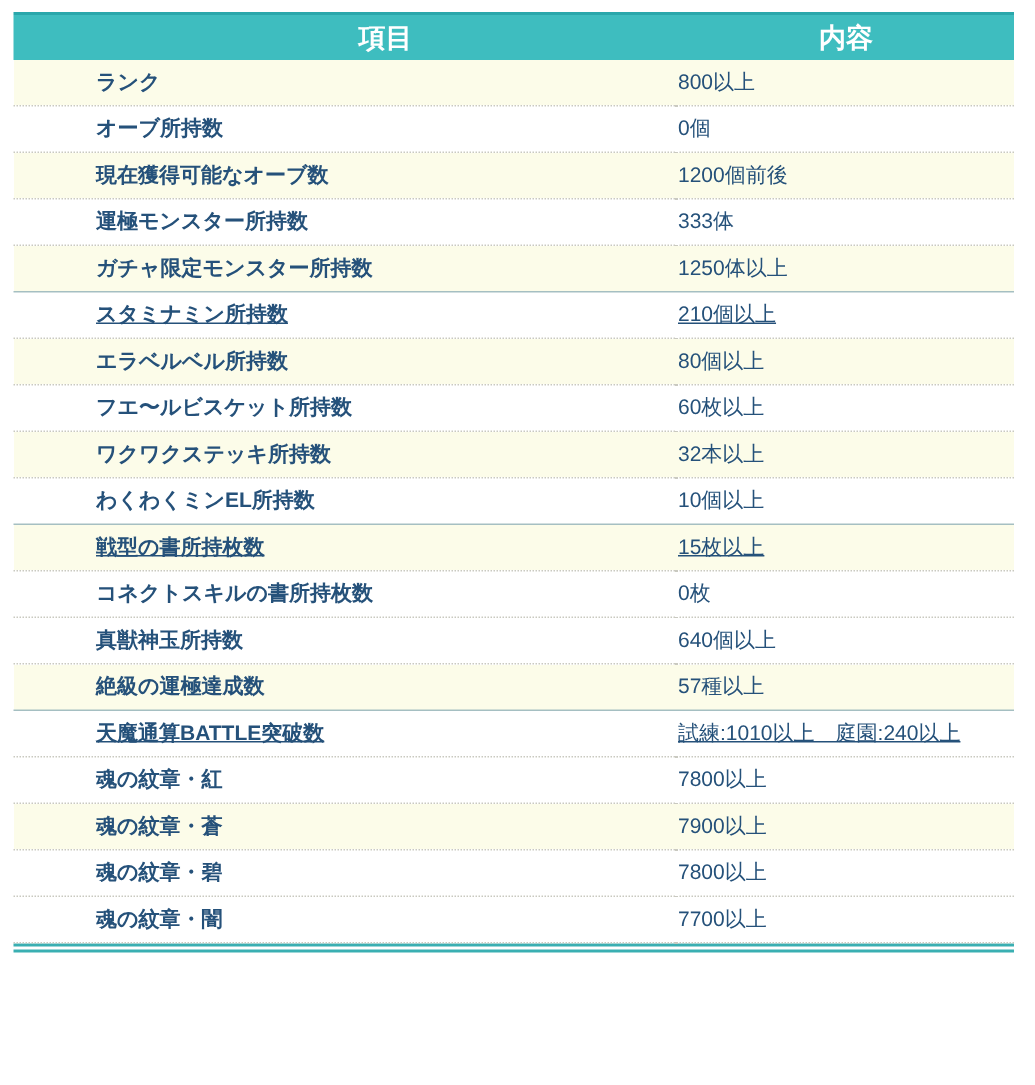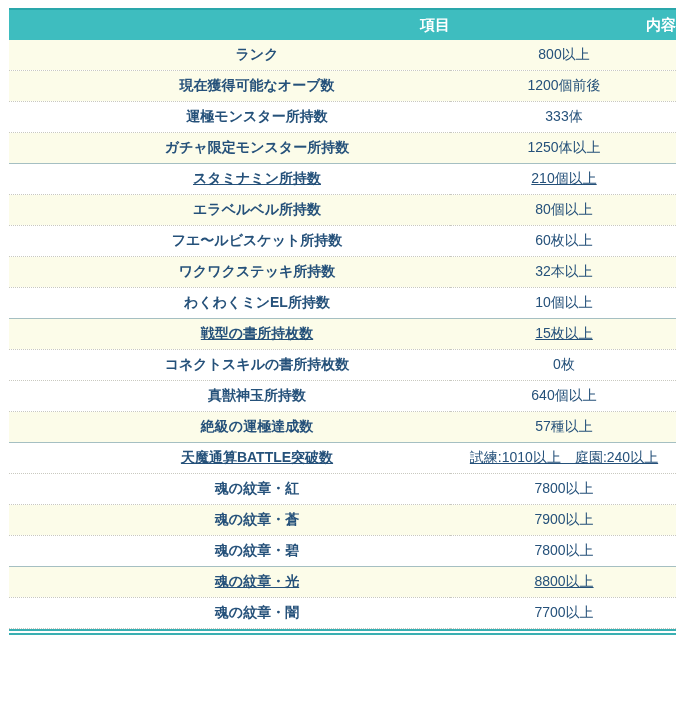--- a/index.html
+++ b/index.html
@@ -33,38 +33,37 @@
   }
   table{
     width:100%;
     border-collapse:collapse;
     table-layout:fixed;
   }
   thead th{
     background:var(--header-bg);
     color:var(--header-text);
     height:30px;
-    font-size:15px;
+    font-size:18px;
     font-weight:bold;
-    text-align:right;
+    text-align:center;
     vertical-align:middle;
     padding:0;
   }
   th.col-item{ width:386px; padding-left:55px; }
   th.col-content{ padding-left:2px; }
   tbody td{
     height:30px;
     font-size:14px;
     color:var(--text);
     vertical-align:middle;
     padding:0;
     border-bottom:1px dotted var(--dotted);
     white-space:nowrap;
     overflow:hidden;
-    text-align:center;
   }
   tbody td.label{
     font-weight:bold;
     padding-left:55px;
   }
   tbody td.value{
     padding-left:2px;
   }
   tbody tr.odd{ background:var(--row-cream); }
   tbody tr.even{ background:var(--row-white); }
@@ -82,20 +81,24 @@
       <thead>
         <tr>
           <th class="col-item">項目</th>
           <th class="col-content">内容</th>
         </tr>
       </thead>
       <tbody>
           <tr class="odd">
             <td class="label">ランク</td>
             <td class="value">800以上</td>
+          </tr>
+          <tr class="even">
+            <td class="label">オーブ所持数</td>
+            <td class="value">0個</td>
           </tr>
           <tr class="odd">
             <td class="label">現在獲得可能なオーブ数</td>
             <td class="value">1200個前後</td>
           </tr>
           <tr class="even">
             <td class="label">運極モンスター所持数</td>
             <td class="value">333体</td>
           </tr>
           <tr class="odd">
@@ -147,24 +150,20 @@
             <td class="value">7800以上</td>
           </tr>
           <tr class="odd">
             <td class="label">魂の紋章・蒼</td>
             <td class="value">7900以上</td>
           </tr>
           <tr class="even">
             <td class="label">魂の紋章・碧</td>
             <td class="value">7800以上</td>
           </tr>
-          <tr class="odd section-start">
-            <td class="label">魂の紋章・光</td>
-            <td class="value">8800以上</td>
-          </tr>
           <tr class="even">
             <td class="label">魂の紋章・闇</td>
             <td class="value">7700以上</td>
           </tr>
         </tbody>
     </table>
   </div>
 </div>
 
 </body></html>

